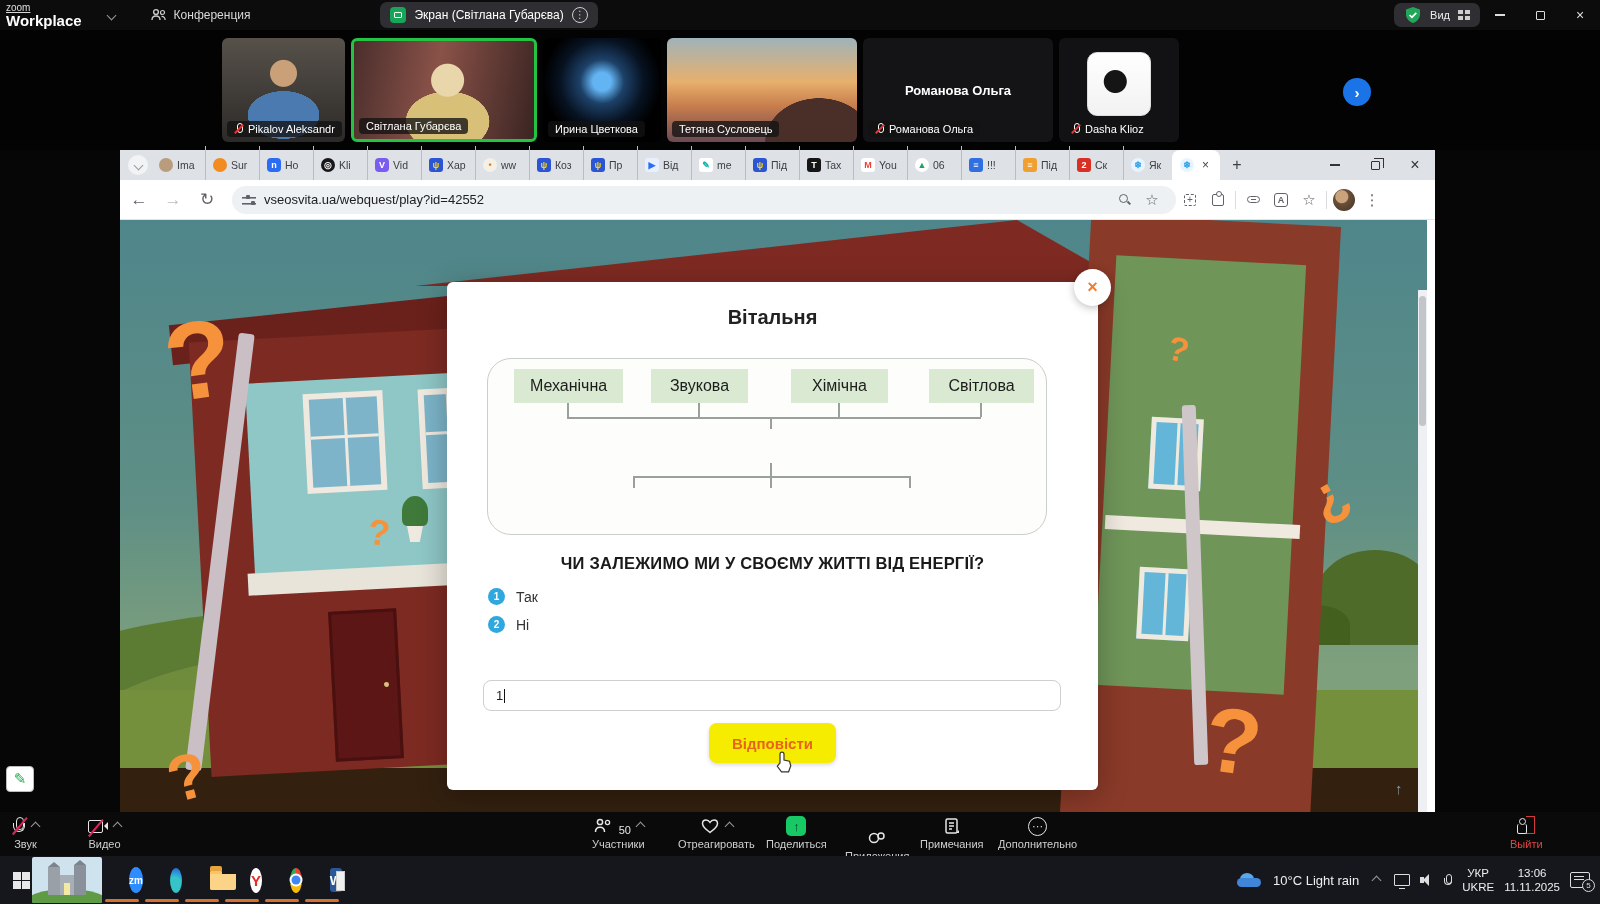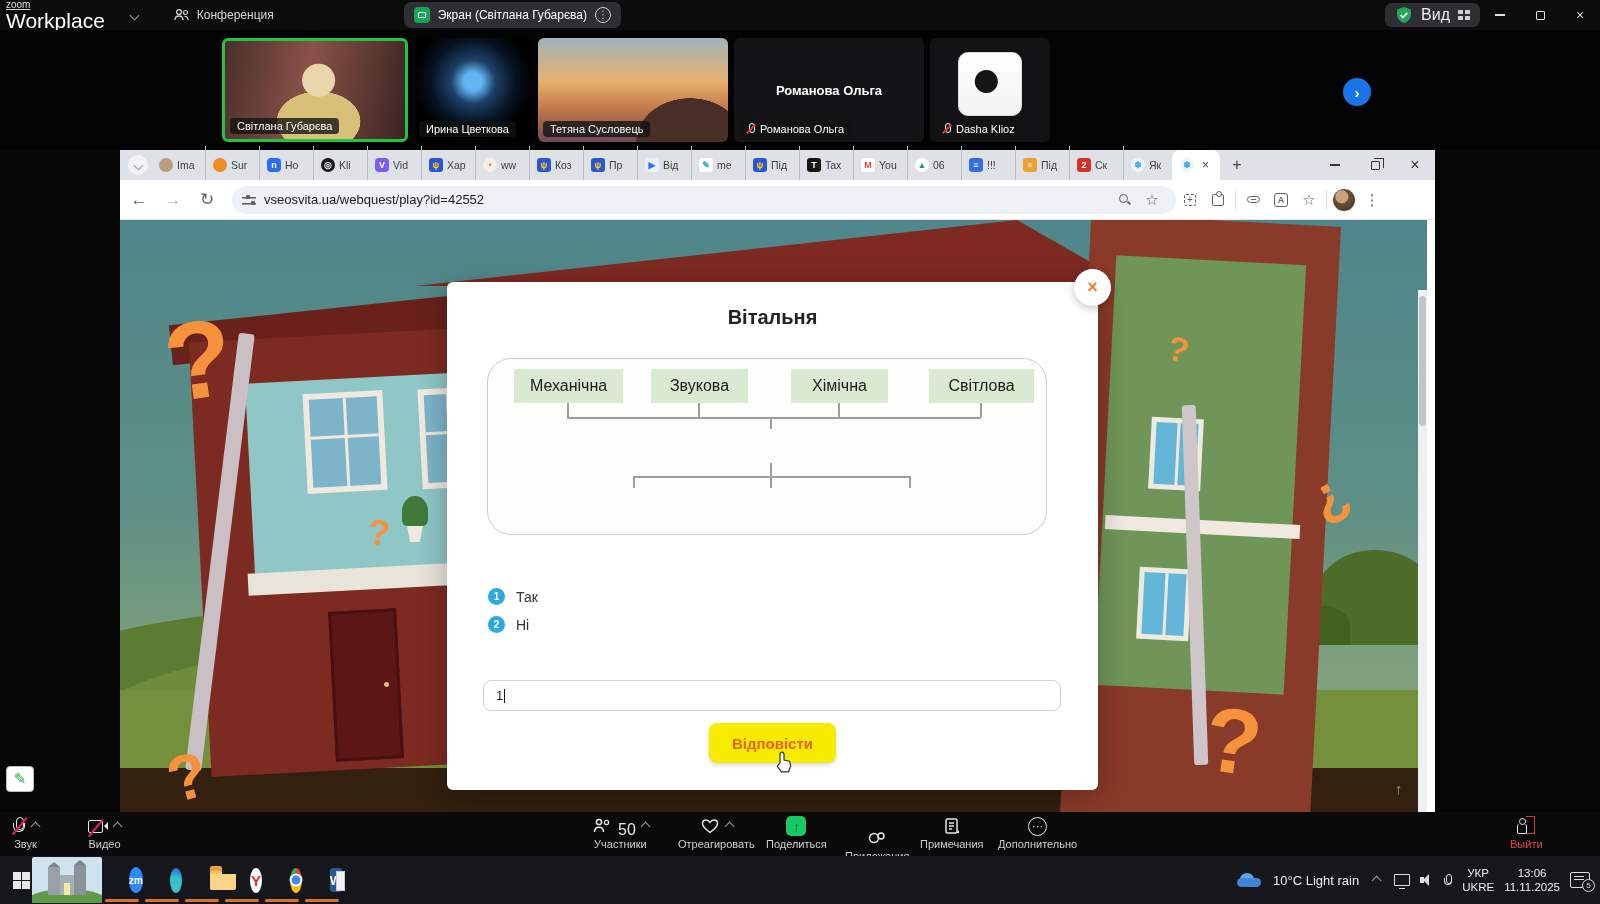--- a/index.html
+++ b/index.html
@@ -3,30 +3,30 @@
 <meta charset="utf-8">
 <style>
   *{margin:0;padding:0;box-sizing:border-box;}
   html,body{width:1600px;height:904px;overflow:hidden;background:#000;font-family:"Liberation Sans",sans-serif;}
   .screen{position:relative;width:1600px;height:904px;background:#060606;overflow:hidden;}
 
   
   .ztitle{position:absolute;top:0;left:0;right:0;height:30px;background:#0c0c0d;display:flex;align-items:center;color:#ddd;}
   .zbrand{margin-left:6px;line-height:1;color:#fff;}
   .zbrand .b1{font-size:10px;opacity:.85;text-decoration:underline;}
-  .zbrand .b2{font-size:21px;font-weight:normal;}
+  .zbrand .b2{font-size:15px;font-weight:bold;}
   .chv{display:inline-block;width:7px;height:7px;border-right:1.6px solid #9a9a9a;border-bottom:1.6px solid #9a9a9a;transform:rotate(45deg);}
   .chv.up{transform:rotate(-135deg);}
   .ztab{display:flex;align-items:center;gap:7px;font-size:12px;color:#d8d8d8;margin-left:36px;}
   .zpill{display:flex;align-items:center;gap:8px;background:#2e2e33;border-radius:7px;height:26px;padding:0 10px;margin-left:130px;font-size:12px;color:#fff;}
   .sharebadge{width:16px;height:16px;border-radius:4px;background:#17a558;display:flex;align-items:center;justify-content:center;}
   .sharebadge i{display:block;width:8px;height:6px;border:1.4px solid #fff;border-radius:1px;}
   .circdots{width:16px;height:16px;border:1.4px solid #cfcfcf;border-radius:50%;color:#cfcfcf;font-size:10px;line-height:13px;text-align:center;}
   .zright{margin-left:auto;display:flex;align-items:center;gap:0;}
-  .viewpill{display:flex;align-items:center;gap:8px;background:#2e2e33;border-radius:7px;height:24px;padding:0 10px;font-size:16px;color:#eee;}
+  .viewpill{display:flex;align-items:center;gap:8px;background:#2e2e33;border-radius:7px;height:24px;padding:0 10px;font-size:11px;color:#eee;}
   .gridic{display:inline-block;width:12px;height:10px;background:
     linear-gradient(#cfcfcf,#cfcfcf) 0 0/5px 4px no-repeat,
     linear-gradient(#cfcfcf,#cfcfcf) 7px 0/5px 4px no-repeat,
     linear-gradient(#cfcfcf,#cfcfcf) 0 6px/5px 4px no-repeat,
     linear-gradient(#cfcfcf,#cfcfcf) 7px 6px/5px 4px no-repeat;}
   .winbtn{width:40px;height:30px;display:flex;align-items:center;justify-content:center;color:#ddd;font-size:14px;}
   .mini{width:10px;height:1.5px;background:#ddd;}
   .maxi{width:9px;height:9px;border:1.3px solid #ddd;border-radius:1px;}
 
   
@@ -151,21 +151,21 @@
   .zti{position:absolute;display:flex;flex-direction:column;align-items:center;gap:2px;font-size:11px;color:#cfcfcf;}
   .ztirow{display:flex;align-items:flex-start;gap:6px;height:20px;align-items:center;}
   .ico{display:block;}
   .micimg{position:relative;width:14px;height:19px;}
   .micimg::before{content:"";position:absolute;left:4px;top:0;width:6px;height:11px;border:1.4px solid #e6e6e6;border-radius:4px;}
   .micimg::after{content:"";position:absolute;left:1px;top:6px;width:6px;height:8px;border:1.4px solid #e6e6e6;border-top:none;border-radius:0 0 7px 7px;box-sizing:content-box;padding:0 2px;}
   .redslash{position:absolute;left:-3px;top:8px;width:22px;height:2.4px;background:#e0255a;transform:rotate(-50deg);z-index:2;}
   .camimg{position:relative;width:20px;height:14px;}
   .camimg::before{content:"";position:absolute;left:0;top:1px;width:13px;height:11px;border:1.4px solid #e6e6e6;border-radius:2px;}
   .camimg::after{content:"";position:absolute;right:0;top:3px;width:0;height:0;border:4px solid transparent;border-right-color:#e6e6e6;border-left:none;}
-  .cnt{font-size:16px;color:#e6e6e6;margin-top:7px;}
+  .cnt{font-size:11px;color:#e6e6e6;margin-top:7px;}
   .sharebtn{width:20px;height:20px;border-radius:5px;background:#17c964;display:flex;align-items:center;justify-content:center;color:#063;}
   .sharebtn b{color:#053b1f;font-size:13px;}
   .morec{width:19px;height:19px;border-radius:50%;border:1.4px solid #e6e6e6;color:#e6e6e6;font-size:11px;line-height:16px;text-align:center;}
   .leaveic{position:relative;width:18px;height:20px;}
   .leaveic .door{position:absolute;right:0;top:0;width:9px;height:18px;border:1.4px solid #d43a3a;border-left:none;}
   .leaveic .man{position:absolute;left:0;top:2px;width:8px;height:16px;}
   .leaveic .man::before{content:"";position:absolute;left:2px;top:0;width:5px;height:5px;border-radius:50%;border:1.3px solid #e6e6e6;}
   .leaveic .man::after{content:"";position:absolute;left:0;top:6px;width:8px;height:9px;border:1.3px solid #e6e6e6;border-radius:2px;border-top:none;}
 
   
@@ -251,20 +251,27 @@
         </div>
       <div class="winbtn">
           <span class="maxi"></span>
         </div>
       <div class="winbtn">×</div>
     </div>
   </header>
 
   <div class="vstrip">
 
+      <div class="ptile v-pikalov">
+
+        <div class="plabel">
+          <span class="micmute"></span>
+          <span>Pikalov Aleksandr</span>
+        </div>
+      </div>
 
       <div class="ptile v-svitlana">
 
         <div class="plabel">
 
           <span>Світлана Губарєва</span>
         </div>
       </div>
 
       <div class="ptile v-iryna">
@@ -505,20 +512,21 @@
           <div class="cl" style="left:492px;top:44px;width:1.5px;height:14px"></div>
           <div class="cl" style="left:79px;top:58px;width:414px;height:1.5px"></div>
           <div class="cl" style="left:282px;top:58px;width:1.5px;height:12px"></div>
           <div class="cl" style="left:282px;top:104px;width:1.5px;height:13px"></div>
           <div class="cl" style="left:145px;top:117px;width:276px;height:1.5px"></div>
           <div class="cl" style="left:145px;top:117px;width:1.5px;height:12px"></div>
           <div class="cl" style="left:282px;top:117px;width:1.5px;height:12px"></div>
           <div class="cl" style="left:421px;top:117px;width:1.5px;height:12px"></div>
         </div>
 
+        <div class="q">ЧИ ЗАЛЕЖИМО МИ У СВОЄМУ ЖИТТІ ВІД ЕНЕРГІЇ?</div>
 
         <div class="optwrap">
 
             <div class="opt" style="top: 306px;">
               <span class="optnum">1</span>
               <span>Так</span>
             </div>
 
             <div class="opt" style="top: 334px;">
               <span class="optnum">2</span>

